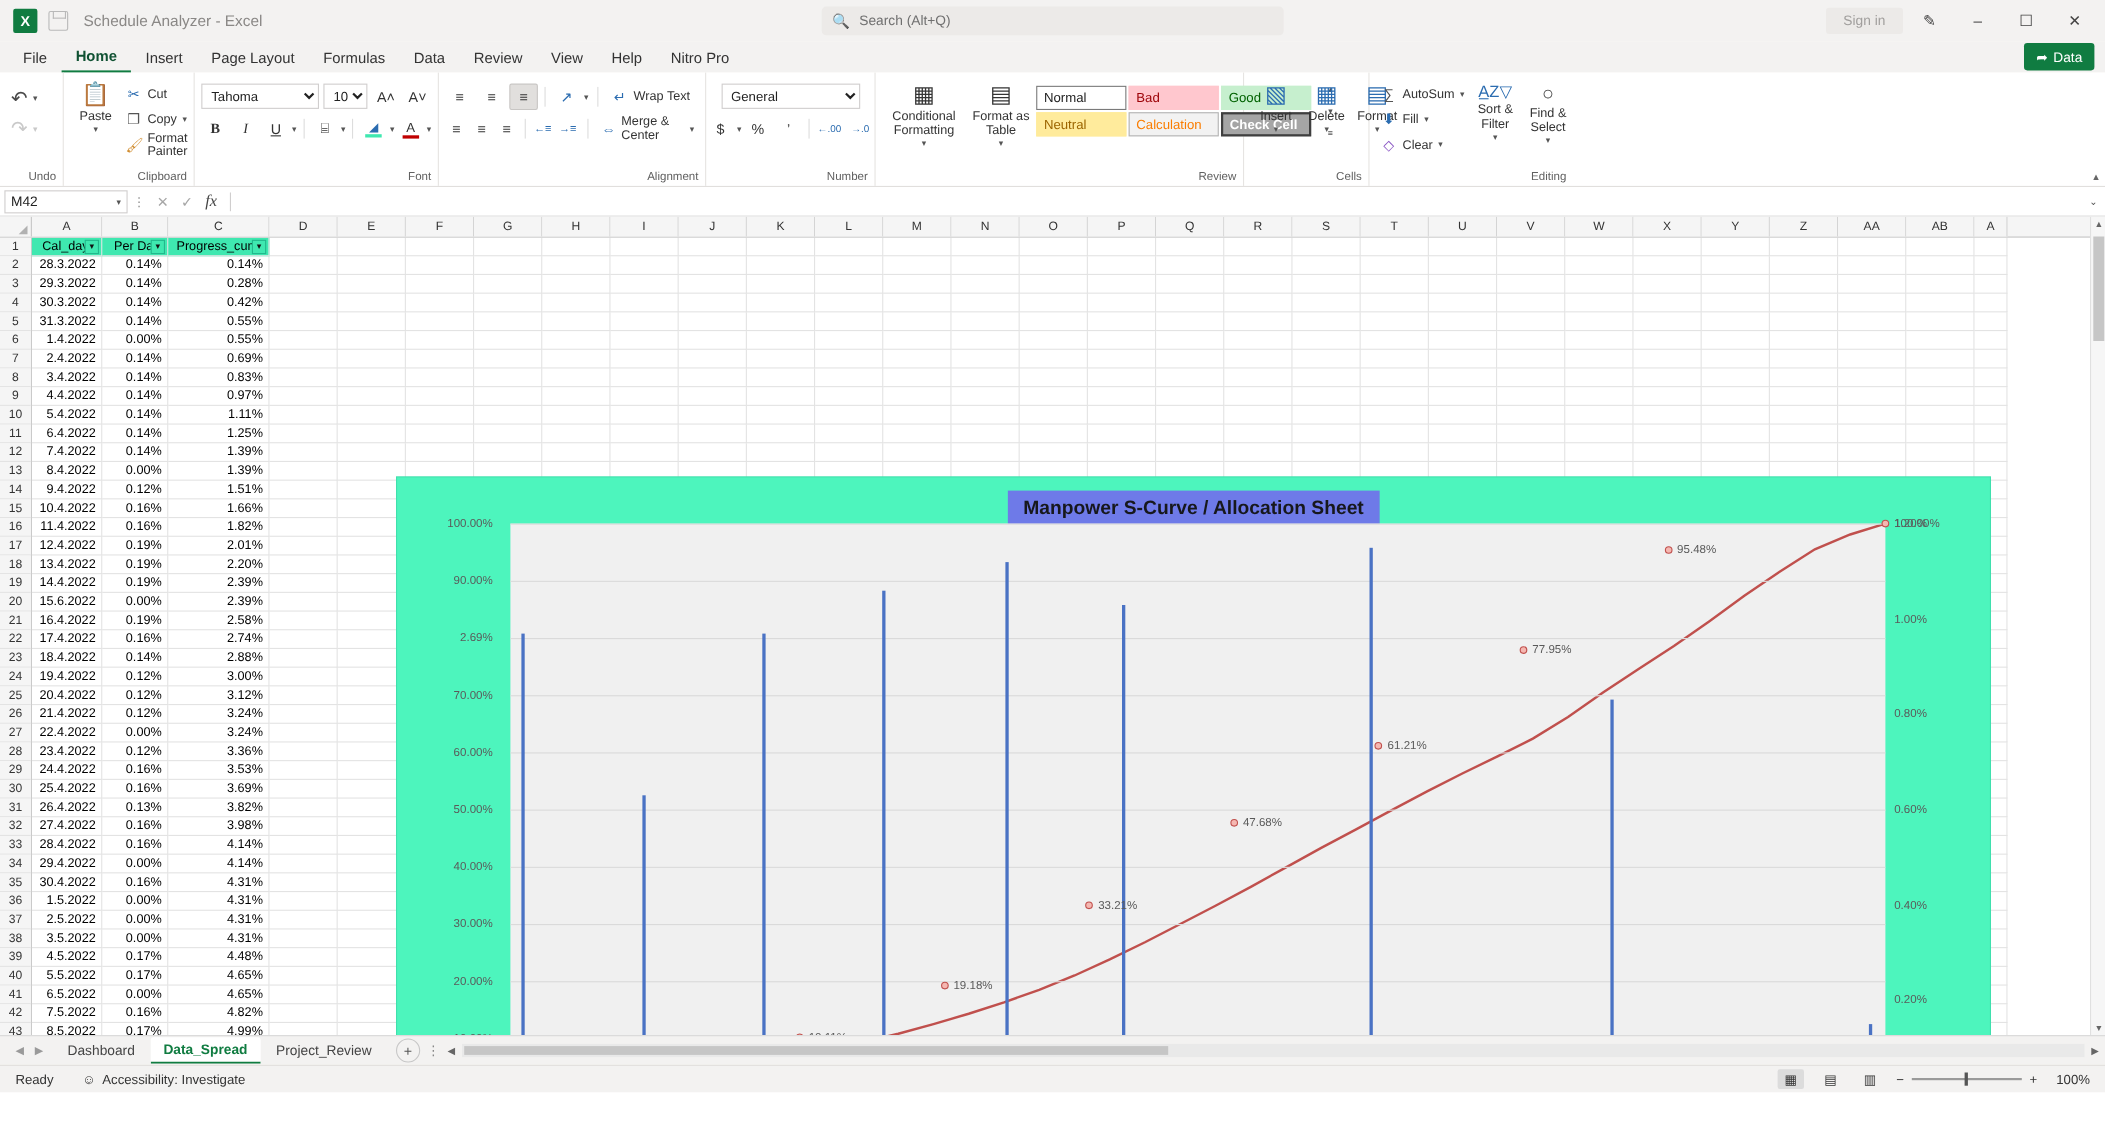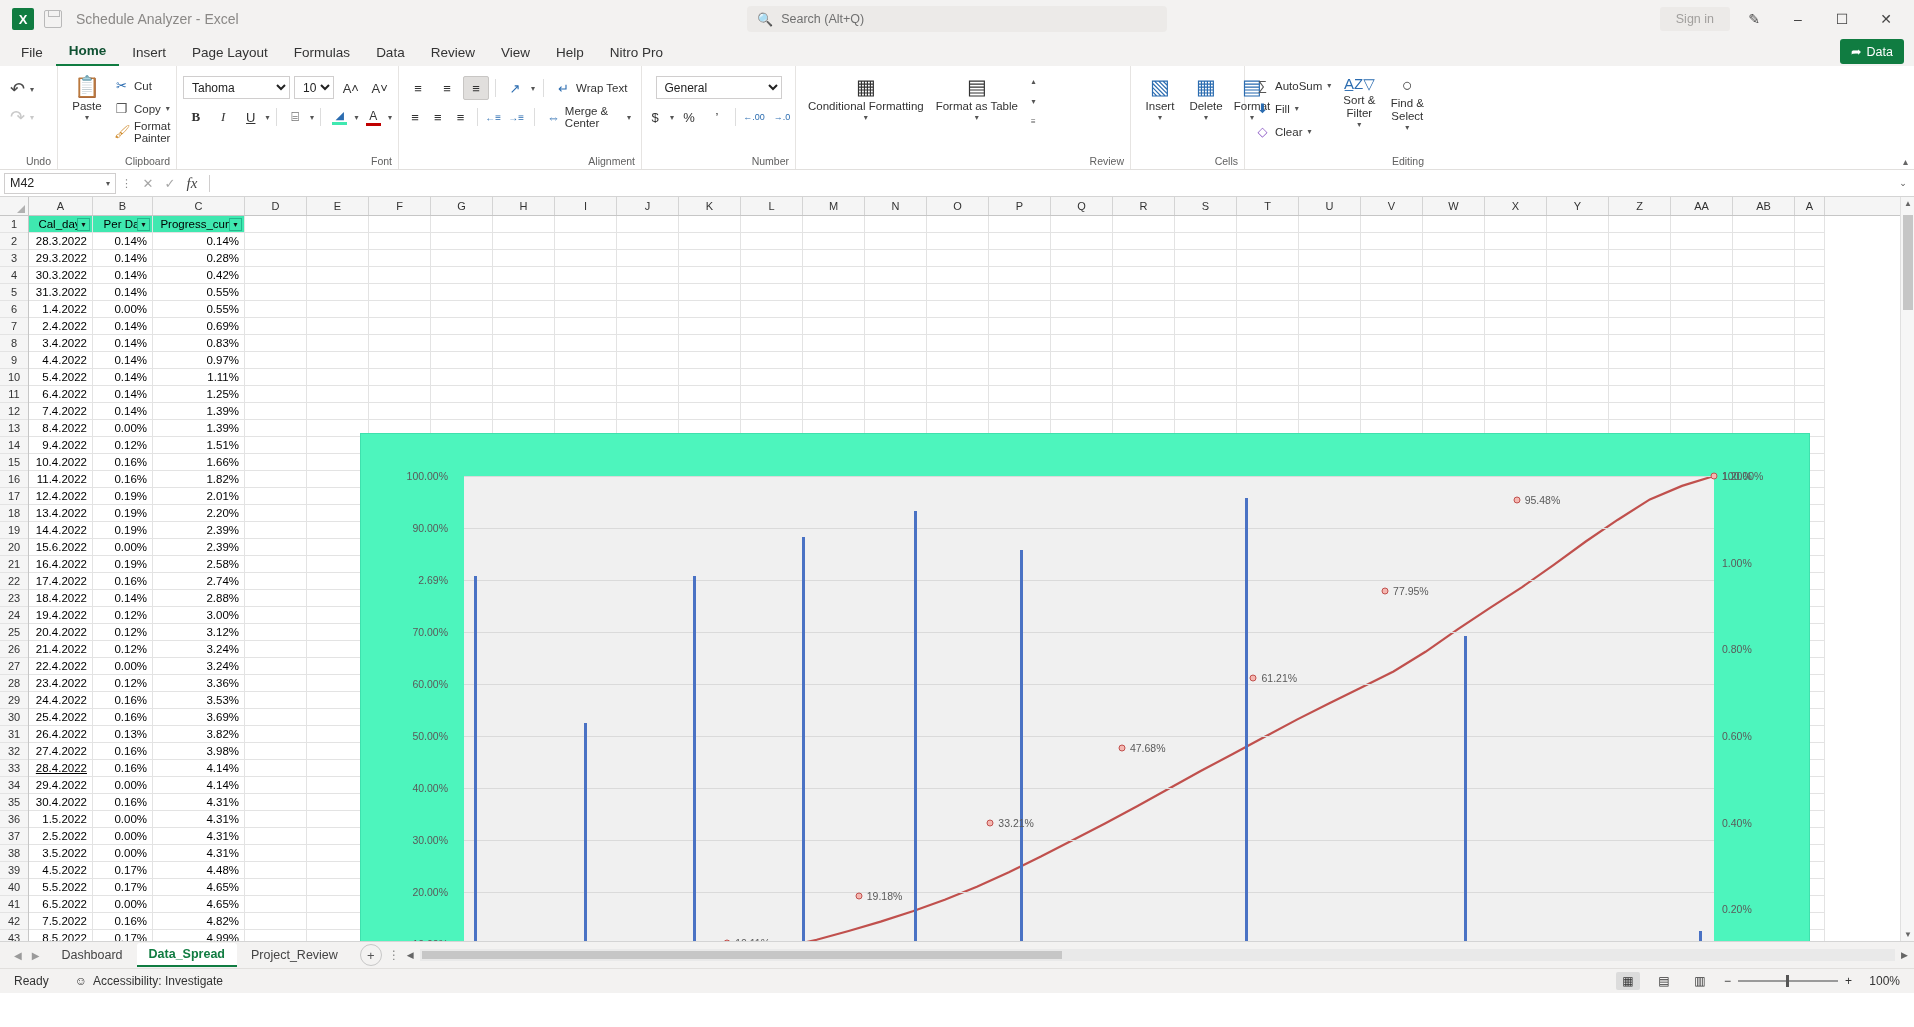--- a/index.html
+++ b/index.html
@@ -446,20 +446,28 @@
         <span class="gl">▦</span>
         <span>Conditional Formatting</span>
         <span class="caret">▾</span>
       </div>
       <div class="bigbtn" style="min-width:64px">
         <span class="gl">▤</span>
         <span>Format as Table</span>
         <span class="caret">▾</span>
       </div>
       <div style="display:flex;align-items:flex-start;padding-top:4px">
+        <div style="display:flex;flex-wrap:wrap;width:258px">
+          <div class="stylecell st-normal">Normal</div>
+          <div class="stylecell st-bad">Bad</div>
+          <div class="stylecell st-good">Good</div>
+          <div class="stylecell st-neutral">Neutral</div>
+          <div class="stylecell st-calc">Calculation</div>
+          <div class="stylecell st-check">Check Cell</div>
+        </div>
         <div class="gallery-scroll">
           <div>▴</div>
           <div>▾</div>
           <div>≡</div>
         </div>
       </div>
     </div>
     <div class="rgroup-label">Review</div>
   </div>
 
@@ -1611,21 +1619,21 @@
           <div class="cell" style="width: 62px; flex: 0 0 62px;"></div>
           <div class="cell" style="width: 62px; flex: 0 0 62px;"></div>
           <div class="cell" style="width: 62px; flex: 0 0 62px;"></div>
           <div class="cell" style="width: 62px; flex: 0 0 62px;"></div>
           <div class="cell" style="width: 62px; flex: 0 0 62px;"></div>
           <div class="cell" style="width: 62px; flex: 0 0 62px;"></div>
           <div class="cell" style="width: 62px; flex: 0 0 62px;"></div>
           <div class="cell" style="width: 30px; flex: 0 0 30px;"></div>
         </div>
         <div class="crow">
-          <div class="cell" style="width: 64px; flex: 0 0 64px; text-decoration: underline;">28.4.2022</div>
+          <div class="cell" style="width: 64px; flex: 0 0 64px;">28.4.2022</div>
           <div class="cell" style="width: 60px; flex: 0 0 60px;">0.16%</div>
           <div class="cell" style="width: 92px; flex: 0 0 92px;">4.14%</div>
           <div class="cell" style="width: 62px; flex: 0 0 62px;"></div>
           <div class="cell" style="width: 62px; flex: 0 0 62px;"></div>
           <div class="cell" style="width: 62px; flex: 0 0 62px;"></div>
           <div class="cell" style="width: 62px; flex: 0 0 62px;"></div>
           <div class="cell" style="width: 62px; flex: 0 0 62px;"></div>
           <div class="cell" style="width: 62px; flex: 0 0 62px;"></div>
           <div class="cell" style="width: 62px; flex: 0 0 62px;"></div>
           <div class="cell" style="width: 62px; flex: 0 0 62px;"></div>
@@ -1955,20 +1963,21 @@
           <div class="cell" style="width: 62px; flex: 0 0 62px;"></div>
           <div class="cell" style="width: 62px; flex: 0 0 62px;"></div>
           <div class="cell" style="width: 62px; flex: 0 0 62px;"></div>
           <div class="cell" style="width: 62px; flex: 0 0 62px;"></div>
           <div class="cell" style="width: 30px; flex: 0 0 30px;"></div>
         </div>
       </div>
   </div>
 
   <div class="chart">
+    <div class="chart-title">Manpower S-Curve / Allocation Sheet</div>
     <div class="plot" id="plot">
       <svg class="curve" id="curvesvg" viewBox="0 0 1000 520" preserveAspectRatio="none">
           <polyline points="0.0,517.1 25.6,514.3 51.3,511.2 76.9,507.5 102.6,503.9 128.2,499.7 153.8,495.6 179.5,490.4 205.1,484.6 230.8,477.9 256.4,471.1 282.1,463.8 307.7,455.0 333.3,445.6 359.0,435.2 384.6,423.8 410.3,410.8 435.9,396.2 461.5,380.6 487.2,364.0 512.8,347.4 538.5,330.2 564.1,312.5 589.7,294.8 615.4,277.7 641.0,260.5 666.7,243.4 692.3,227.2 717.9,211.6 743.6,195.5 769.2,175.8 794.9,153.4 820.5,132.1 846.2,111.3 871.8,88.9 897.4,65.5 923.1,43.7 948.7,23.4 974.4,9.9 1000.0,0.0" fill="none" stroke="#c0504d" stroke-width="2.2" vector-effect="non-scaling-stroke"></polyline>
         </svg>
     <div class="gridline" style="top: 80%;"></div>
         <div class="gridline" style="top: 70%;"></div>
         <div class="gridline" style="top: 60%;"></div>
         <div class="gridline" style="top: 50%;"></div>
         <div class="gridline" style="top: 40%;"></div>
         <div class="gridline" style="top: 30%;"></div>

